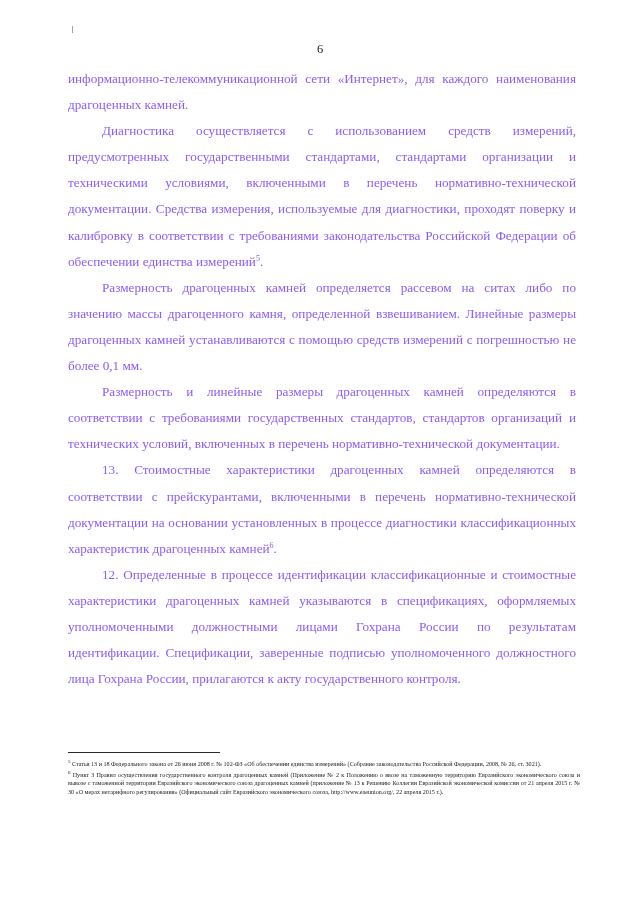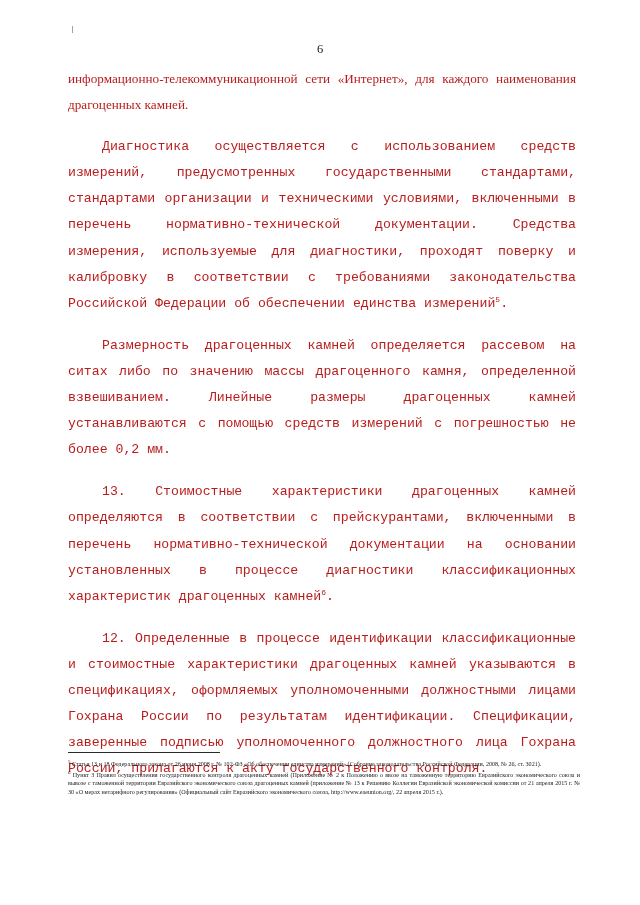--- a/index.html
+++ b/index.html
@@ -41,29 +41,28 @@
     left: 68px;
     width: 508px;
   }
   p.para {
     margin: 0 0 0 0;
     text-align: justify;
     text-justify: inter-word;
     font-size: 13.2px;
     line-height: 26.1px;
     text-indent: 0;
-    color: #b91c1c;
+    color: #8b5cf6;
     hyphens: none;
   }
   p.para.indent {
     text-indent: 34px;
   }
   p.para + p.para {
-    margin-top: 16px;
-    font-family: Liberation Mono, monospace;
+    margin-top: 0px;
   }
   sup {
     font-size: 8px;
     vertical-align: super;
     line-height: 0;
   }
   .footnote-rule {
     position: absolute;
     left: 68px;
     top: 752px;
@@ -101,23 +100,26 @@
 
     <p class="para">
       <span>информационно-телекоммуникационной сети «Интернет», для каждого наименования драгоценных камней.</span>
     </p>
 
     <p class="para indent">
       <span>Диагностика осуществляется с использованием средств измерений, предусмотренных государственными стандартами, стандартами организации и техническими условиями, включенными в перечень нормативно-технической документации. Средства измерения, используемые для диагностики, проходят поверку и калибровку в соответствии с требованиями законодательства Российской Федерации об обеспечении единства измерений</span><sup>5</sup><span>.</span>
     </p>
 
     <p class="para indent">
-      <span>Размерность драгоценных камней определяется рассевом на ситах либо по значению массы драгоценного камня, определенной взвешиванием. Линейные размеры драгоценных камней устанавливаются с помощью средств измерений с погрешностью не более 0,2 мм.</span>
+      <span>Размерность драгоценных камней определяется рассевом на ситах либо по значению массы драгоценного камня, определенной взвешиванием. Линейные размеры драгоценных камней устанавливаются с помощью средств измерений с погрешностью не более 0,1 мм.</span>
     </p>
 
+    <p class="para indent">
+      <span>Размерность и линейные размеры драгоценных камней определяются в соответствии с требованиями государственных стандартов, стандартов организаций и технических условий, включенных в перечень нормативно-технической документации.</span>
+    </p>
 
     <p class="para indent">
       <span>13. Стоимостные характеристики драгоценных камней определяются в соответствии с прейскурантами, включенными в перечень нормативно-технической документации на основании установленных в процессе диагностики классификационных характеристик драгоценных камней</span><sup>6</sup><span>.</span>
     </p>
 
     <p class="para indent">
       <span>12. Определенные в процессе идентификации классификационные и стоимостные характеристики драгоценных камней указываются в спецификациях, оформляемых уполномоченными должностными лицами Гохрана России по результатам идентификации. Спецификации, заверенные подписью уполномоченного должностного лица Гохрана России, прилагаются к акту государственного контроля.</span>
     </p>
 
   </div>

